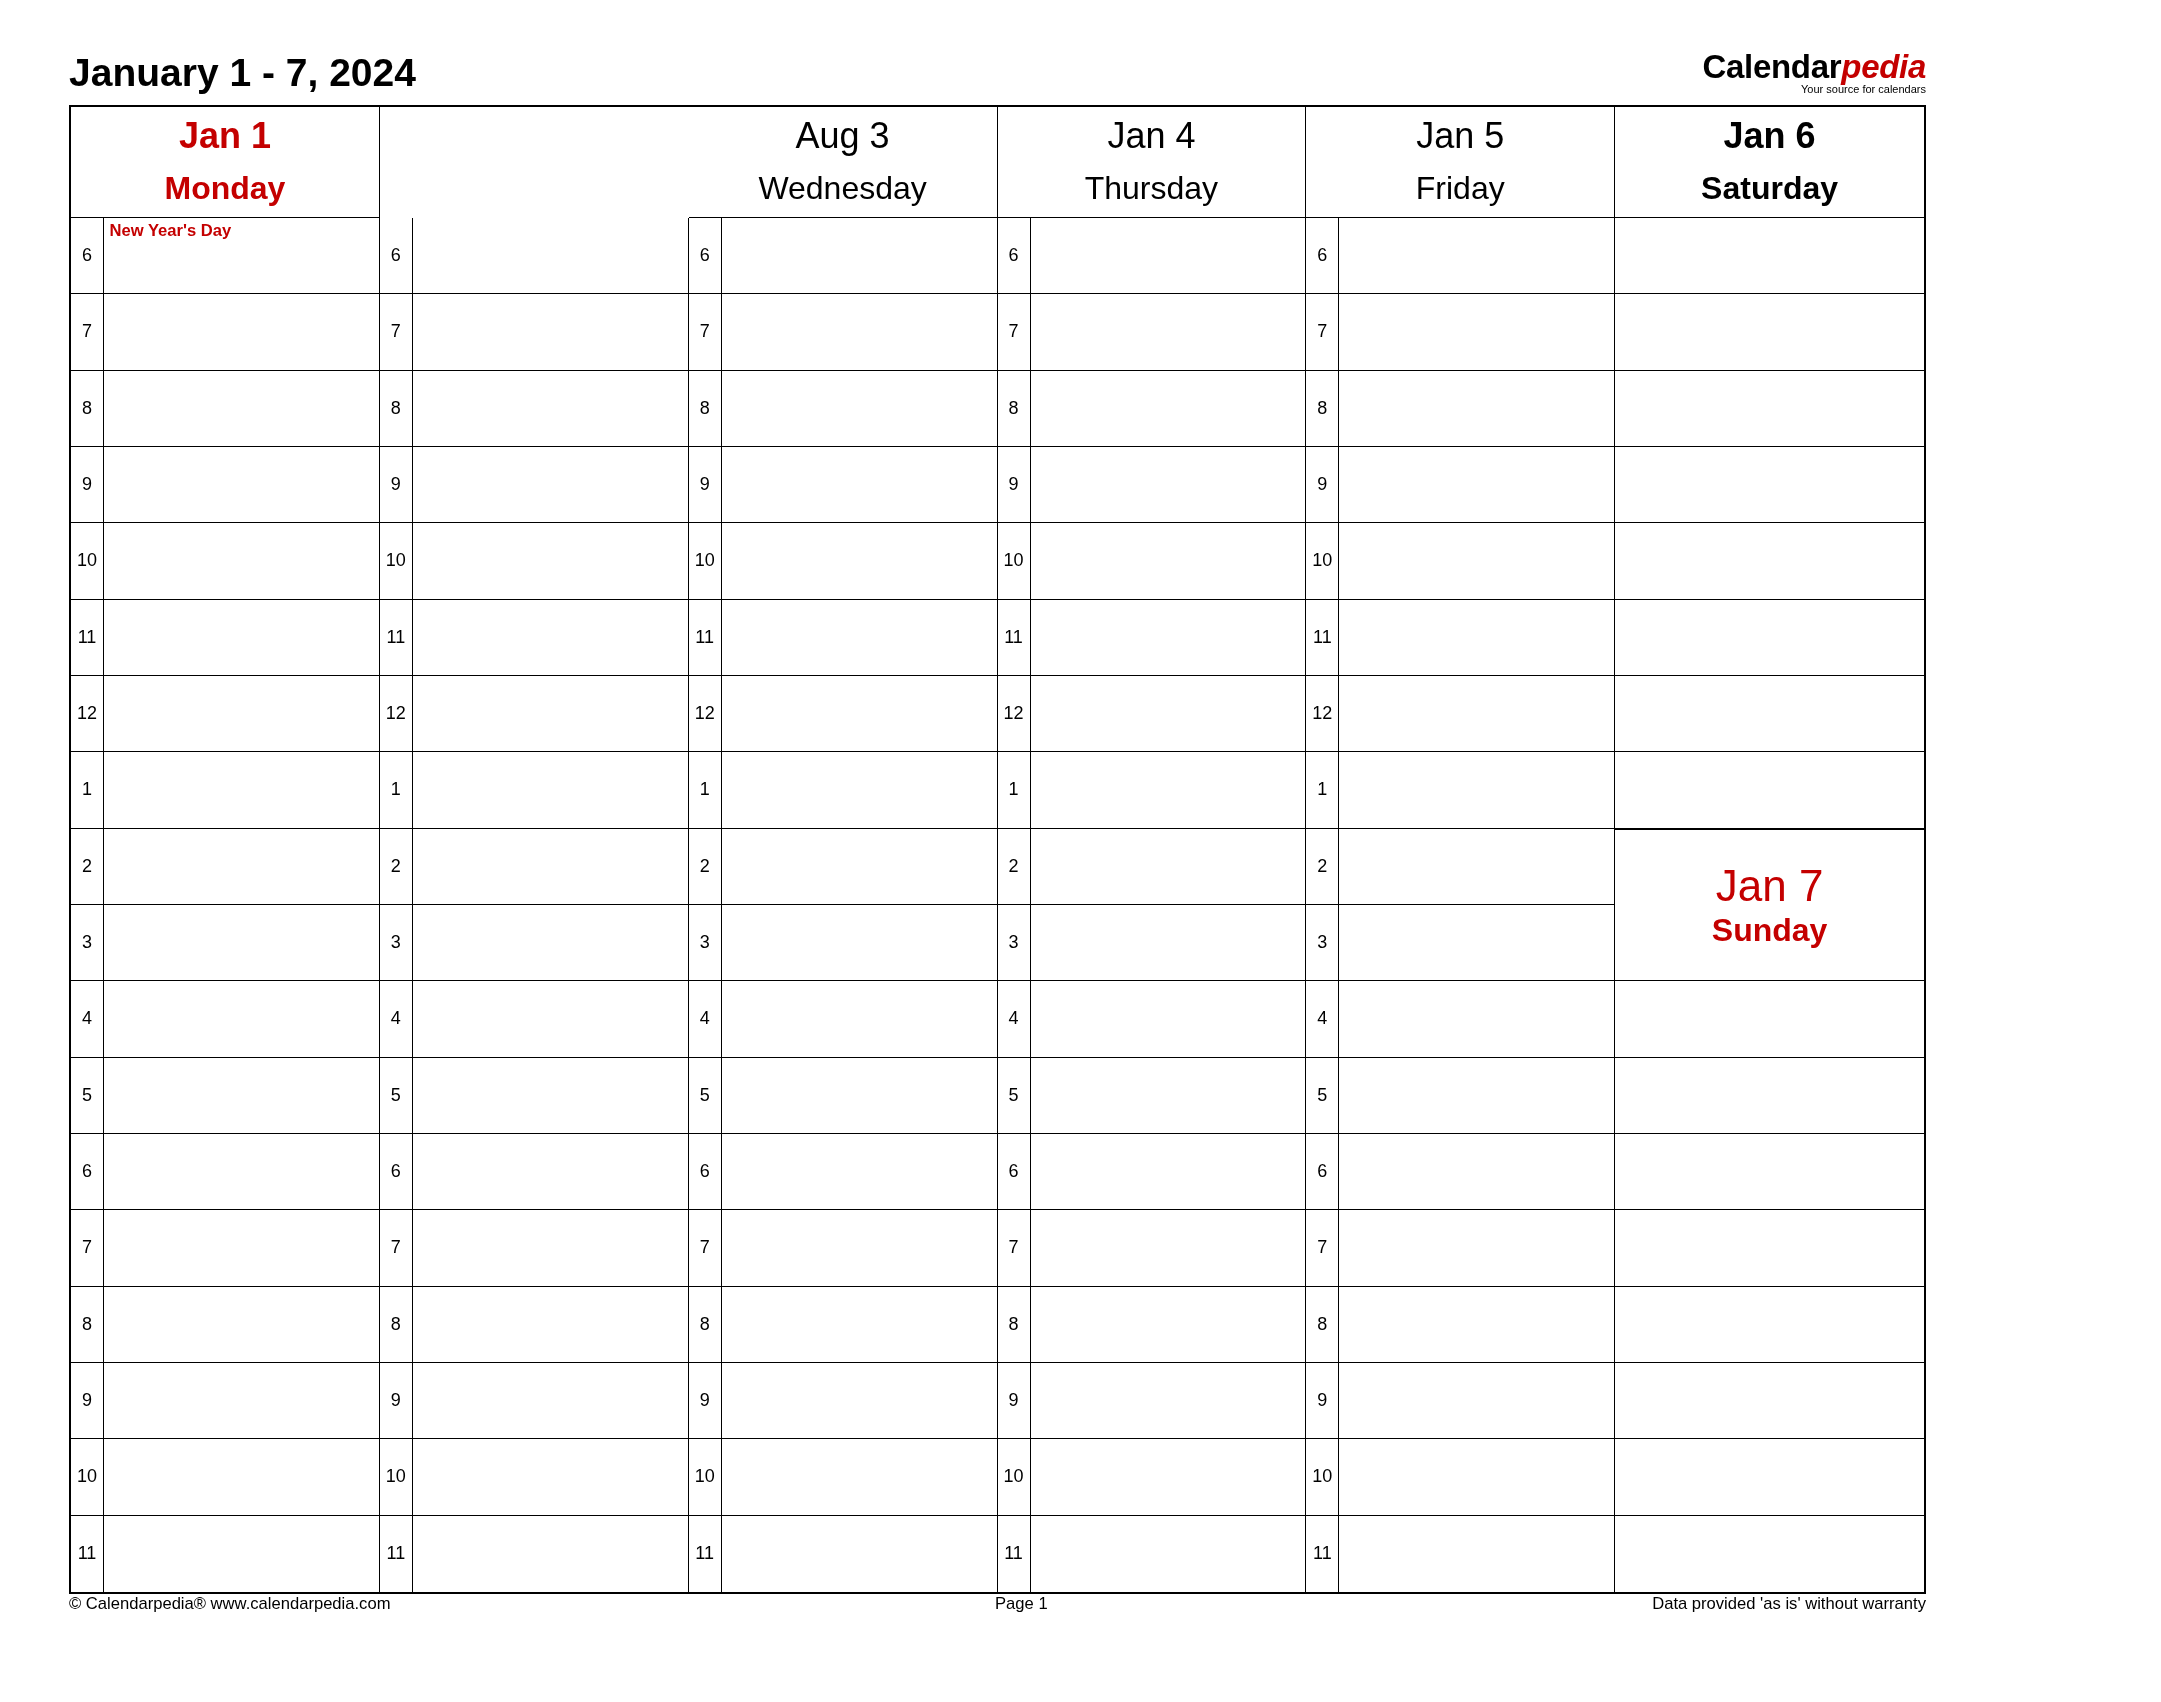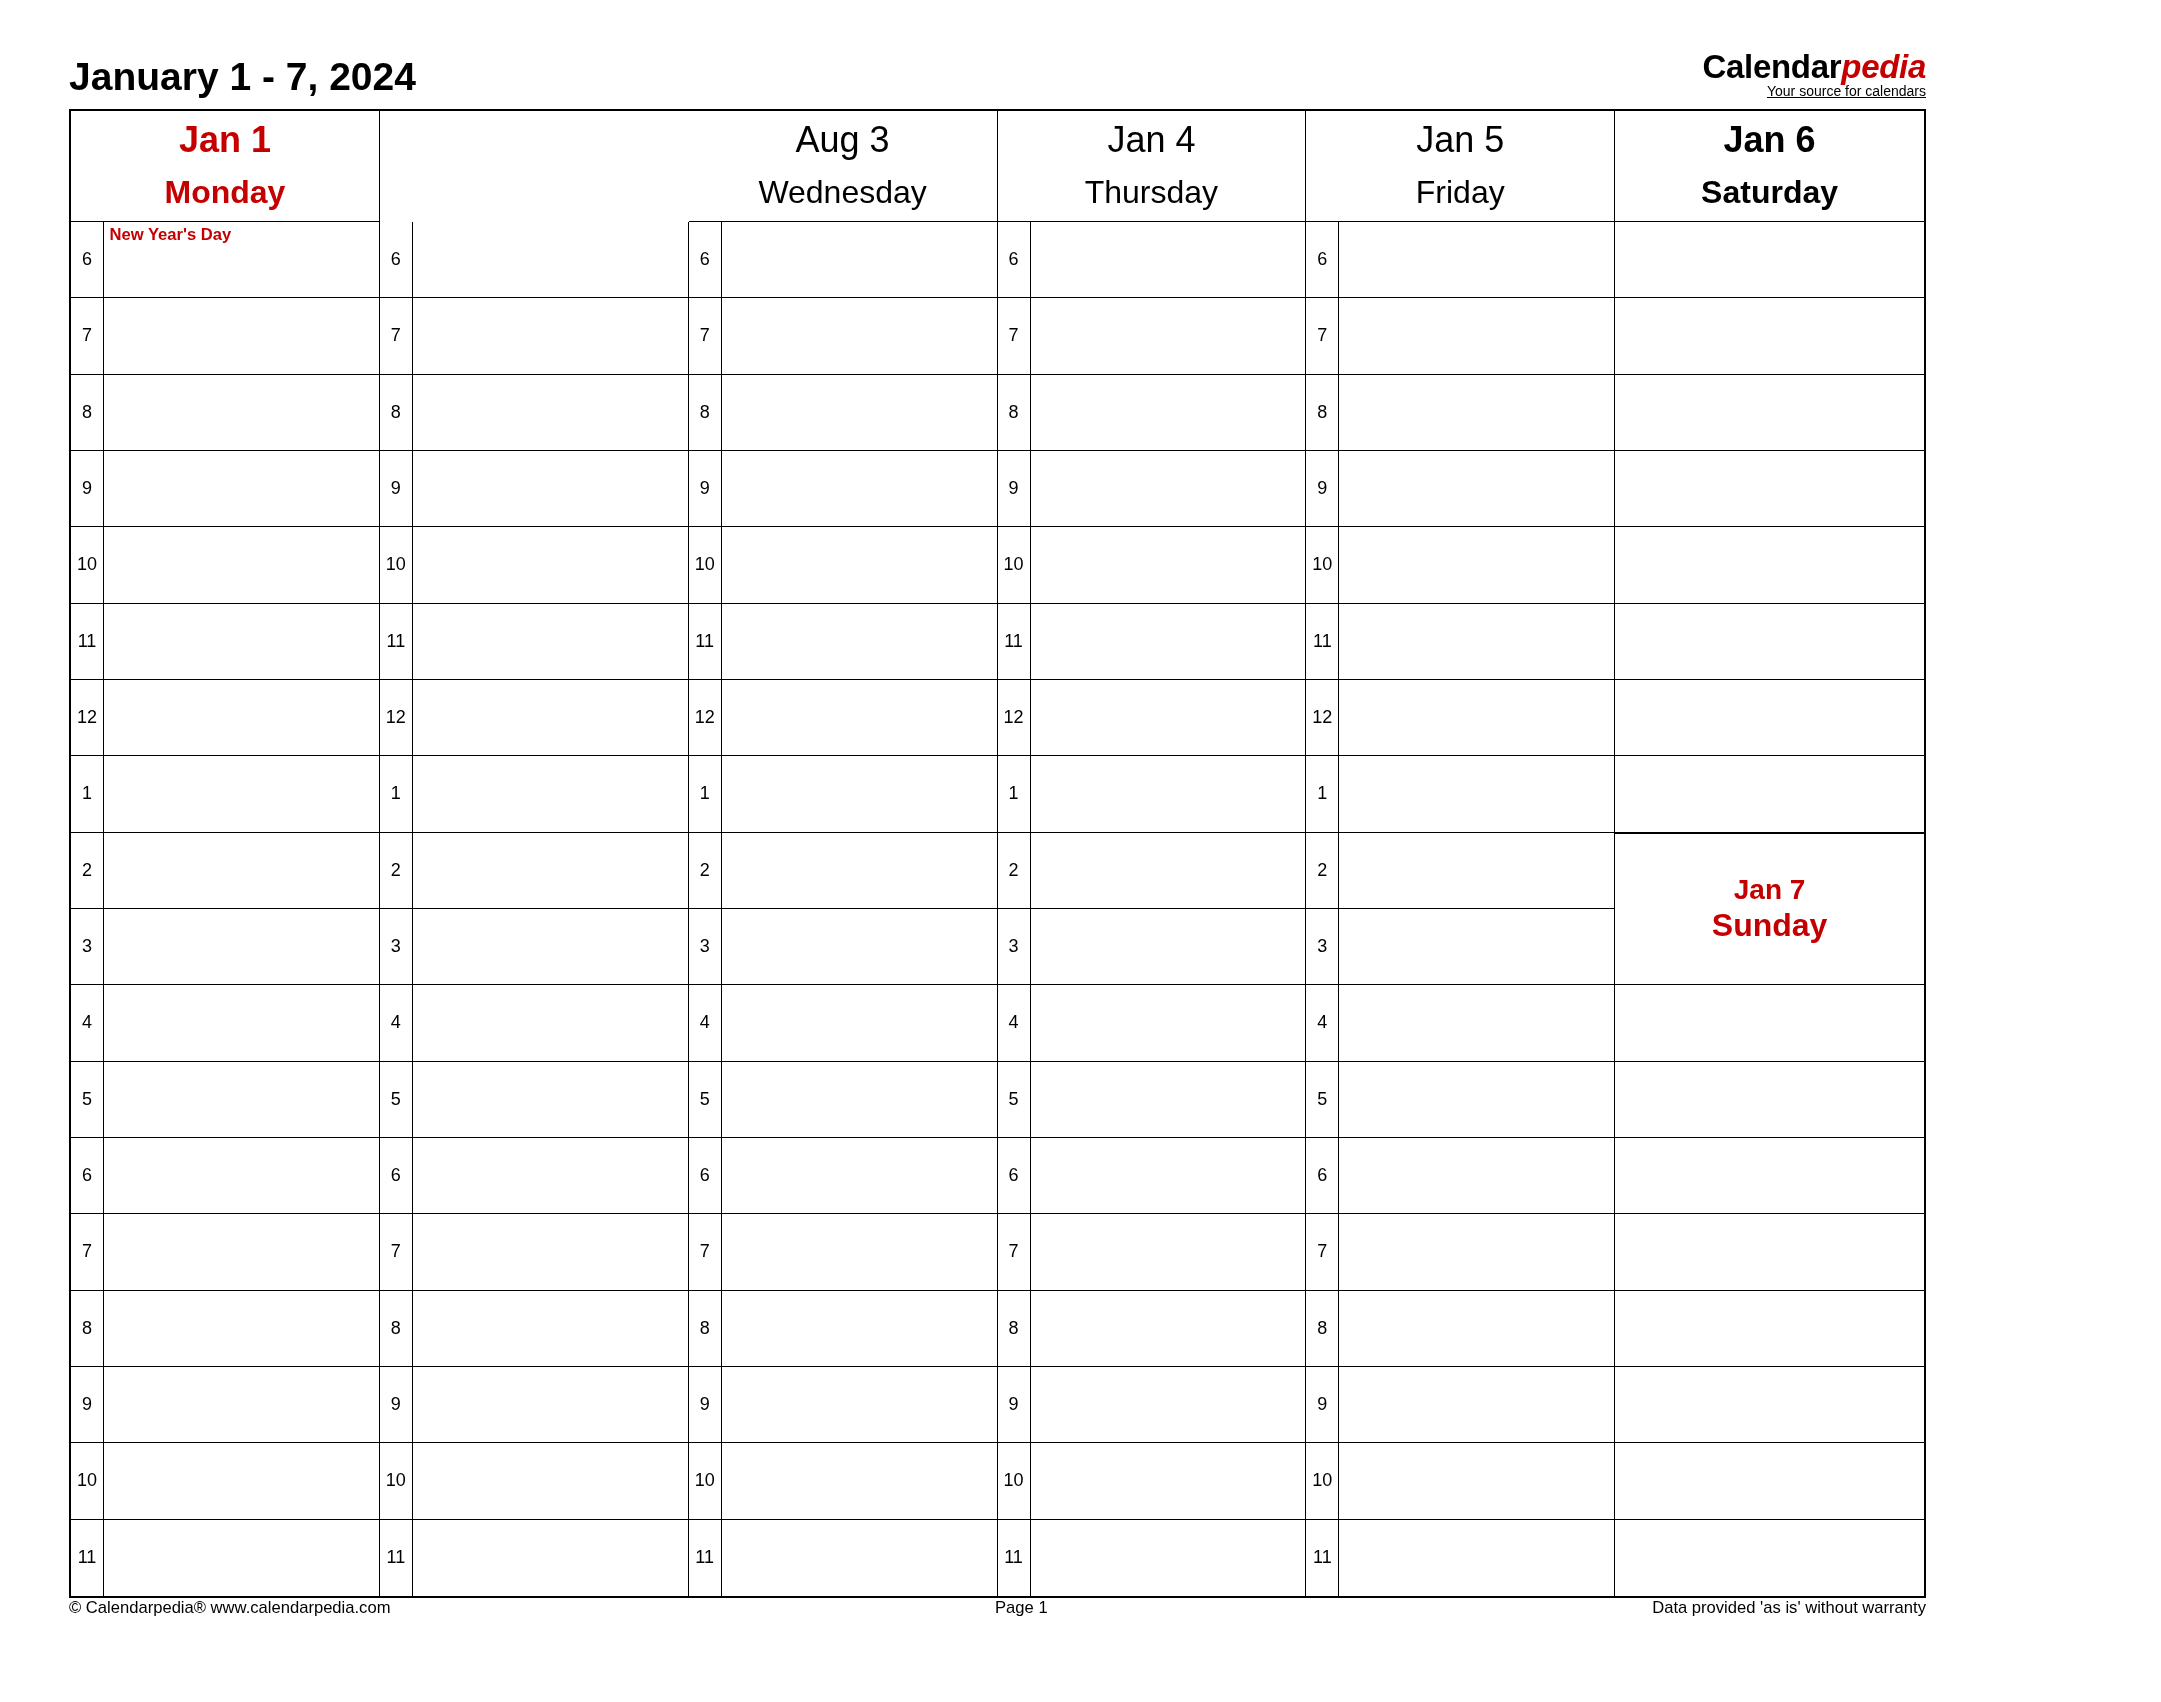--- a/index.html
+++ b/index.html
@@ -22,21 +22,21 @@
     align-items: flex-end;
     margin-bottom: 9.7px;
   }
   .title {
     font-size: 39px;
     font-weight: bold;
   }
   .brand { text-align: right; }
   .brand-line1 { font-size: 33px; font-weight: bold; letter-spacing: -0.3px;}
   .brand-line1 .pedia { color: #c40000; font-style: italic; }
-  .brand-line2 { font-size: 14px; margin-top: -2.8px; text-decoration: underline;}
+  .brand-line2 { font-size: 11px; margin-top: -2.8px;}
   .calendar {
     width: 100%;
     border: 2.1px solid #000;
     display: grid;
     grid-template-columns: repeat(6, 1fr);
     grid-template-rows: auto repeat(18, 1fr);
     height: 1489px;
   }
   .dayhead {
     border-right: 1.4px solid #000;
@@ -87,21 +87,21 @@
   .weekend .wslot.last { border-bottom: none; }
   .weekend .sun-head {
     grid-row: span 2;
     border-top: 1.4px solid #000;
     border-bottom: 1.4px solid #000;
     text-align: center;
     display:flex;
     flex-direction:column;
     justify-content:center;
   }
-  .weekend .sun-head .date { font-size: 28px; font-weight: bold; color:#c40000;}
+  .weekend .sun-head .date { font-size: 44px; font-weight: normal; color:#c40000;}
   .weekend .sun-head .dow  { font-size: 32px; font-weight: bold; color:#c40000; margin-top:1.4px;}
   .footer {
     display: flex;
     justify-content: space-between;
     font-size: 16.6px;
   }
 </style>
 </head>
 <body>
 

